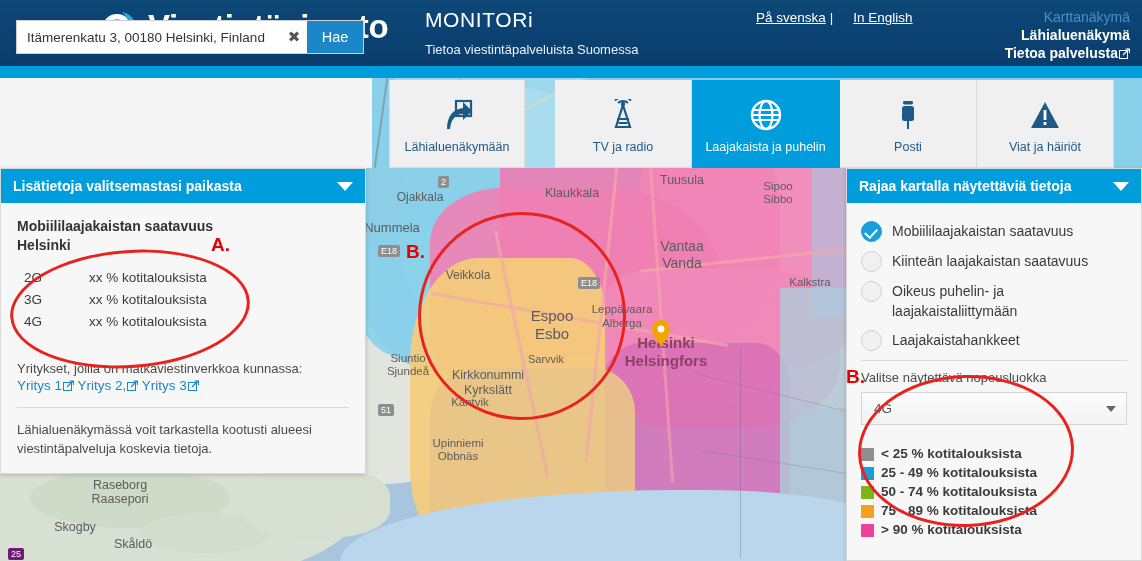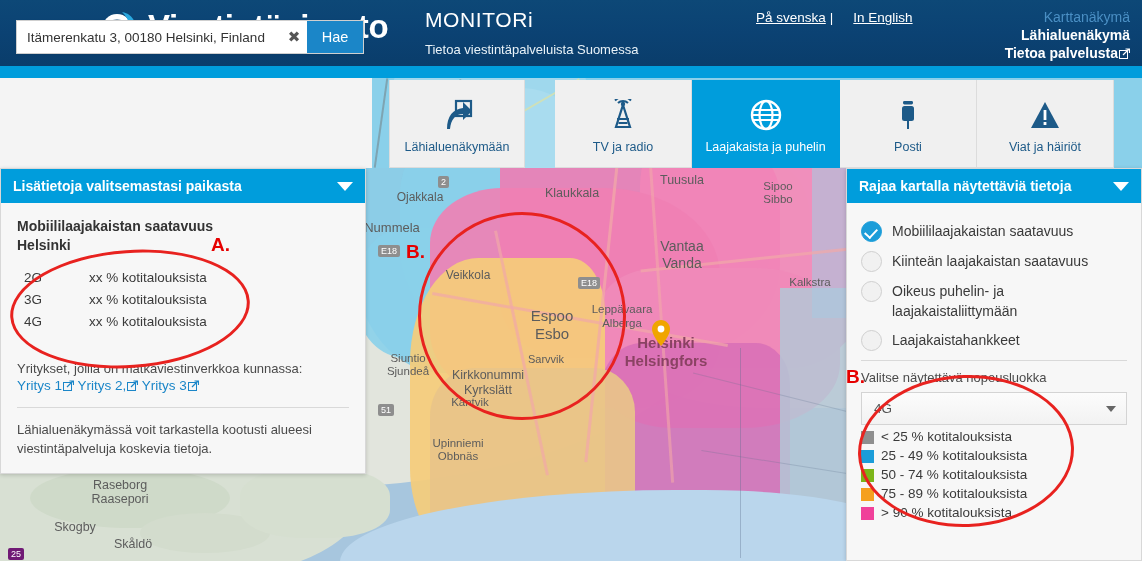--- a/index.html
+++ b/index.html
@@ -170,21 +170,21 @@
   .rp-sub { font-size: 13px; color: #4a4a4a; margin-top: 9px; }
   .select-wrap {
     margin-top: 7px; height: 33px;
     background: linear-gradient(to bottom,#fcfcfc,#f2f2f2);
     border: 1px solid #d4d4d4;
     display: flex; align-items: center; justify-content: space-between;
     padding: 0 10px 0 12px; cursor: pointer;
   }
   .select-val { font-size: 13.5px; color: #555; }
   .select-arrow { width: 0;height:0;border-left:5px solid transparent;border-right:5px solid transparent;border-top:6px solid #666; }
-  .legend { margin-top: 3px; }
+  .legend { margin-top: 20px; font-weight: bold; }
   .legend-row { display: flex; align-items: center; font-size: 13.5px; color: #3a3a3a; line-height: 18px; margin-bottom: 1px; }
   .sw { width: 13px; height: 13px; margin-right: 7px; flex: 0 0 13px; }
   .anno-letter {
     position: absolute; z-index: 41;
     color: #e60000; font-weight: bold; font-size: 19px;
     font-family: "Liberation Sans", sans-serif;
   }
   .ellipse {
     position: absolute; border: 3px solid #e8221f; border-radius: 50%;
     z-index: 40; pointer-events: none;

